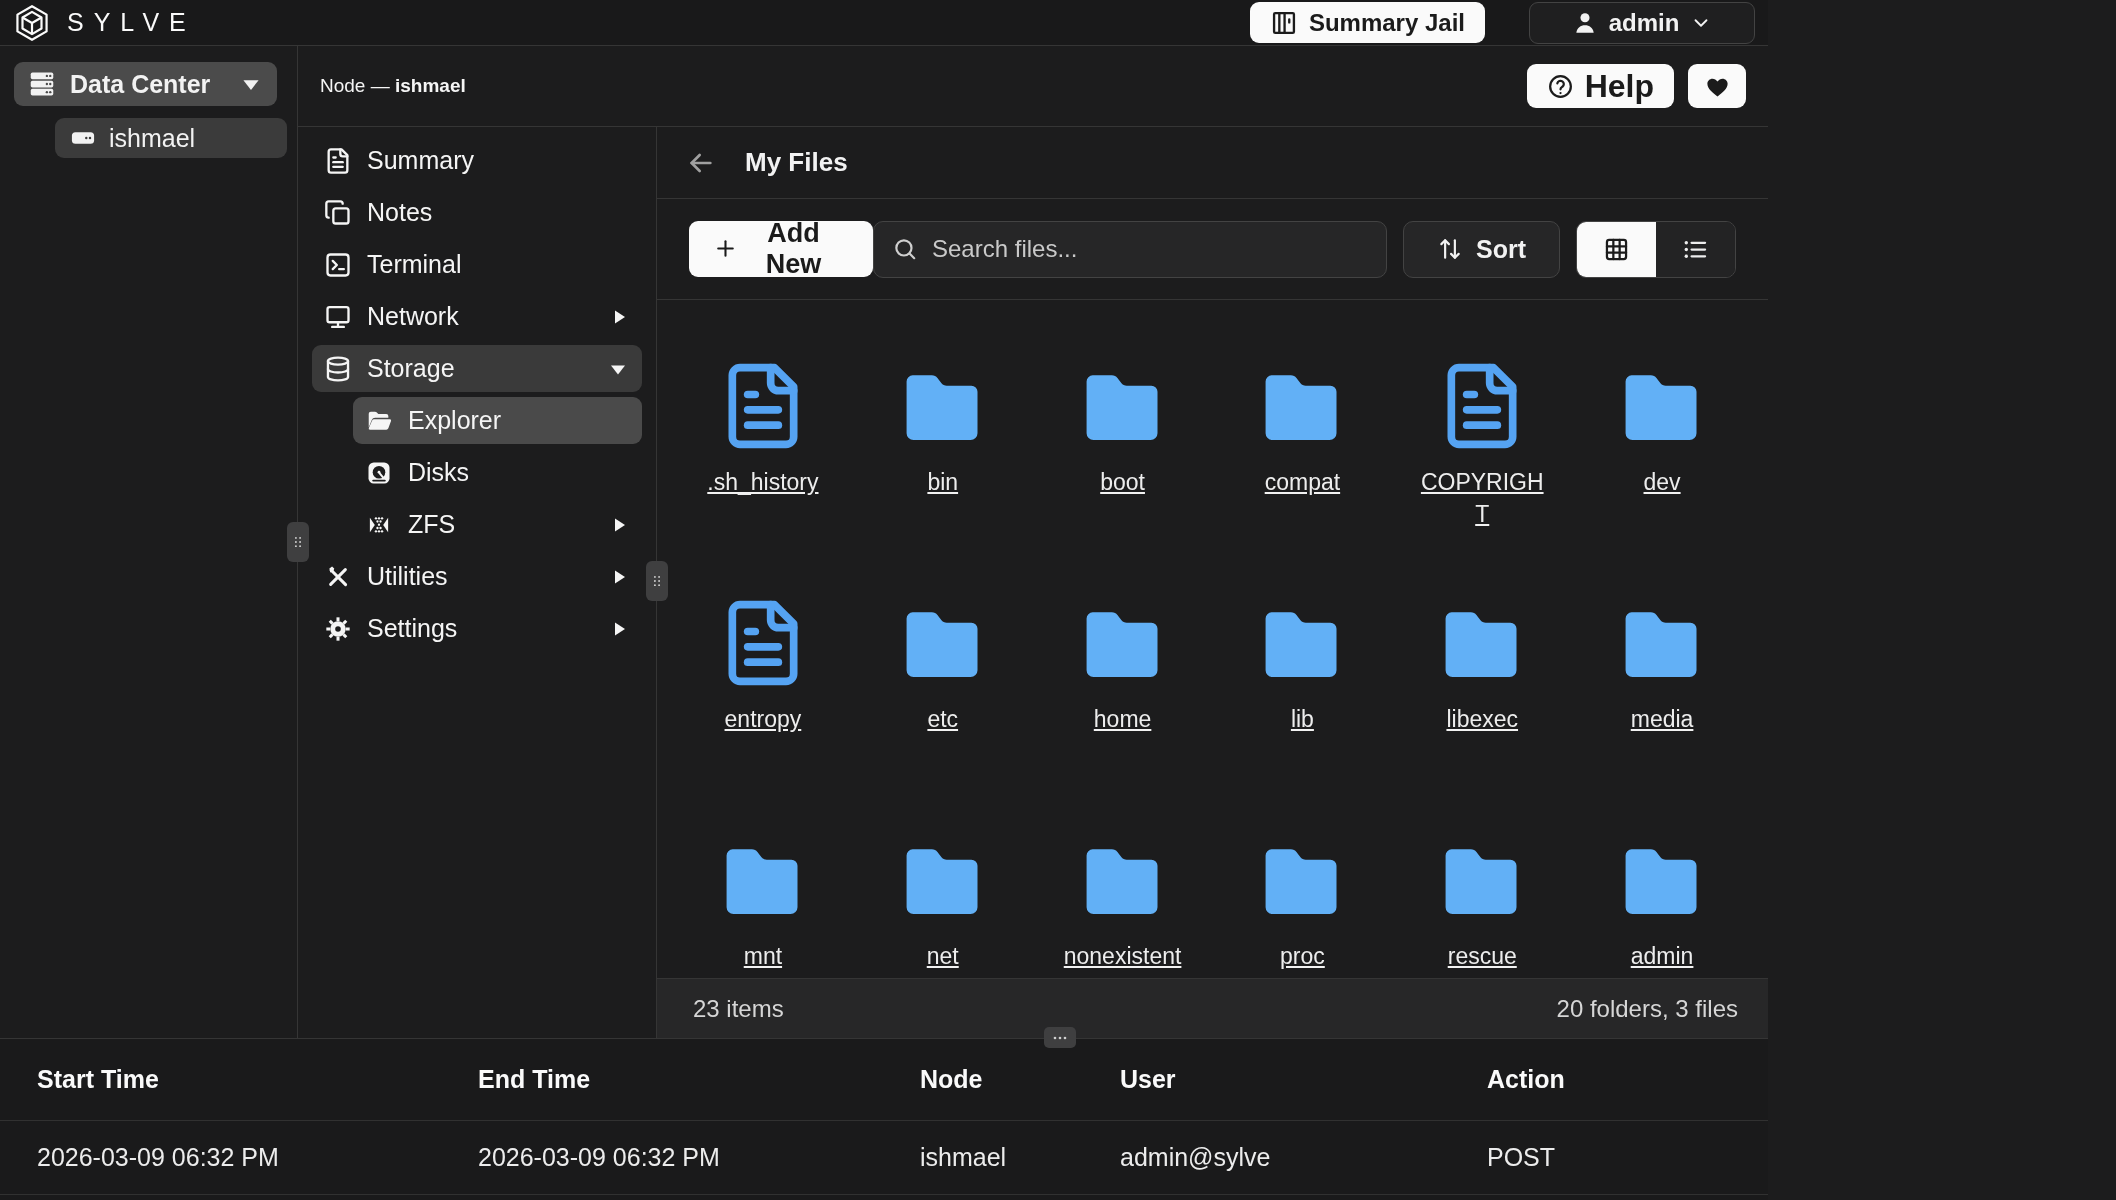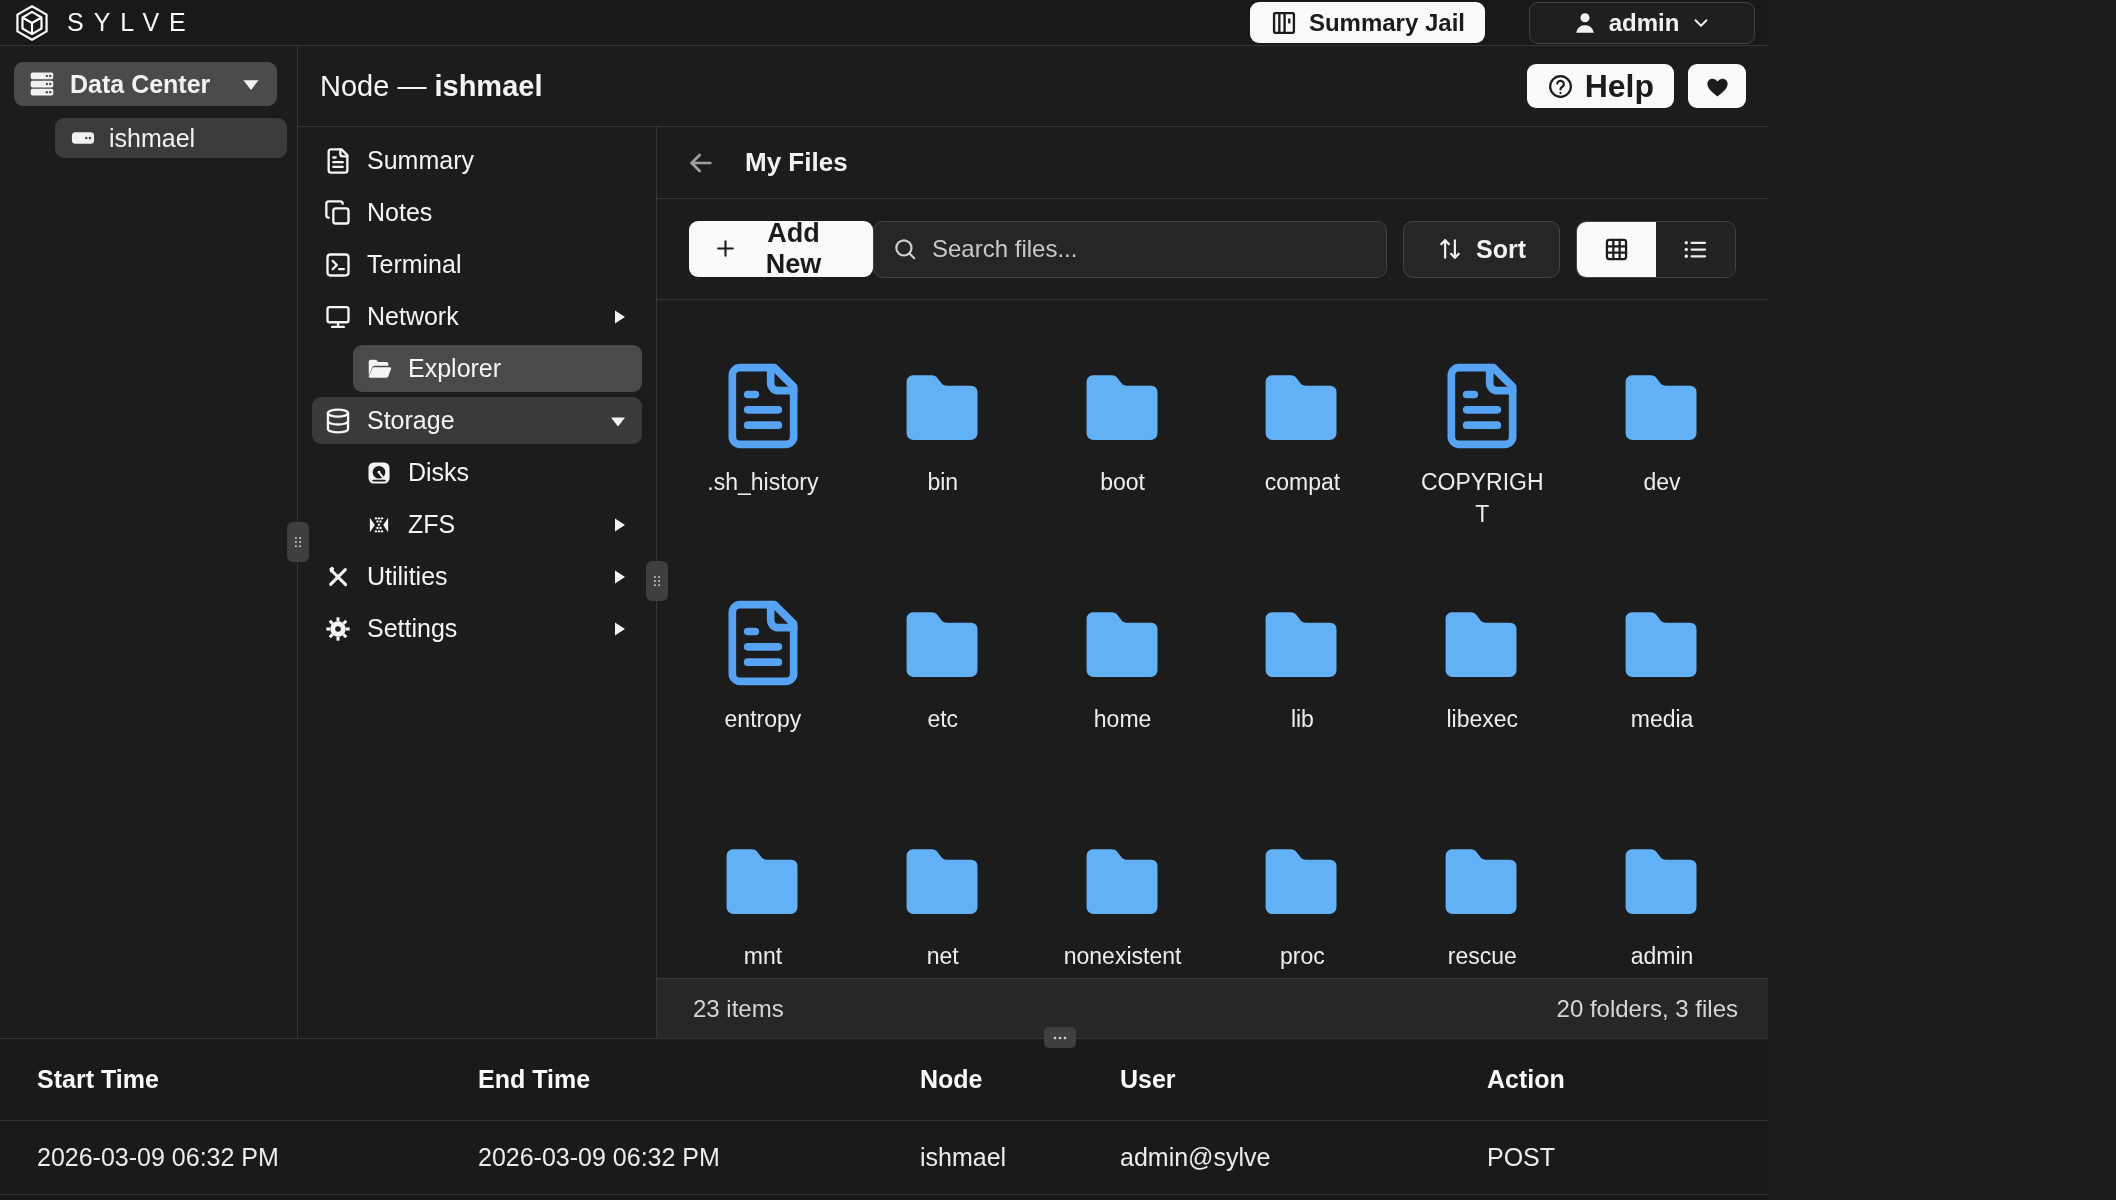--- a/index.html
+++ b/index.html
@@ -48,21 +48,21 @@
     margin: 12px 0 0 55px; width: 232px; height: 40px; background: #3b3b3b;
     border-radius: 9px; display: flex; align-items: center; padding: 0 14px;
     gap: 12px; font-size: 25px; cursor: pointer;
   }
 
   .right-col { flex: 1; display: flex; flex-direction: column; min-width: 0; }
   .node-header {
     height: 81px; border-bottom: 1px solid #353535;
     display: flex; align-items: center; padding: 0 22px;
   }
-  .node-title { font-size: 29px; color: #f5f5f5; }
+  .node-title { font-size: 19px; color: #f5f5f5; }
   .node-title b { font-weight: 700; }
   .header-actions { margin-left: auto; display: flex; gap: 14px; align-items: center; }
   .help-btn { height: 44px; padding: 0 20px; font-size: 32px; }
   .heart-btn { height: 44px; width: 58px; }
 
   .main-row { flex: 1; display: flex; min-height: 0; }
 
   
   .menu-col { width: 359px; border-right: 1px solid #353535; padding: 10px 14px; }
   .menu-item {
@@ -120,21 +120,21 @@
   .vt-seg svg { width: 27px; height: 27px; }
   .vt-seg.active { background: #fafafa; color: #1c1c1c; }
   .vt-seg.inactive { background: #232324; color: #ededed; }
 
   .files-grid {
     flex: 1; display: grid; grid-template-columns: repeat(6, 1fr);
     align-content: start; padding: 30px 16px 0; overflow: hidden;
   }
   .file-cell {
     height: 237px; display: flex; flex-direction: column; align-items: center;
-    padding-top: 30px; cursor: pointer;
+    padding-top: 30px; cursor: pointer; text-decoration: underline;
   }
   .file-cell .fi { width: 92px; height: 92px; }
   .file-cell .fi svg { width: 92px; height: 92px; }
   .fi.folder { color: var(--folder-color, #62b0f6); }
   .fi.file { color: var(--file-color, #55a3f2); }
   .file-label {
     margin-top: 14px; font-size: 23px; color: #ededed; text-align: center;
     max-width: 136px; line-height: 1.4; word-break: break-word;
   }
 
@@ -315,43 +315,43 @@
                   <path d="M7 20.5h10"></path>
                 </svg>
               </span>
               <span class="mi-label">Network</span>
               <span class="mi-chevron">
                 <svg viewBox="0 0 24 24" fill="currentColor">
                   <path d="M9 5.5 19 12 9 18.5Z"></path>
                 </svg>
               </span>
             </div>
-            <div class="menu-item sub selected">
-              <span class="mi-icon">
-                <svg viewBox="0 0 24 24" fill="currentColor">
-                  <path d="M3.2 17.5V5.8A1.8 1.8 0 0 1 5 4h3.6c.5 0 1 .2 1.3.6L11.4 6h6.8A1.8 1.8 0 0 1 20 7.8v1.4H8.6a3 3 0 0 0-2.8 1.9Z"></path>
-                  <path d="M8.7 10.5h12.6a1.1 1.1 0 0 1 1 1.5l-2.3 6.3a1.9 1.9 0 0 1-1.8 1.2H4.3a1.1 1.1 0 0 1-1-1.5L6 11.7a2.1 2.1 0 0 1 2-1.2Z"></path>
-                </svg>
-              </span>
-              <span class="mi-label">Explorer</span>
-            </div>
             <div class="menu-item highlight">
               <span class="mi-icon">
                 <svg viewBox="0 0 24 24" fill="none" stroke="currentColor" stroke-width="2" stroke-linecap="round" stroke-linejoin="round">
                   <ellipse cx="12" cy="5.2" rx="8.6" ry="3"></ellipse>
                   <path d="M3.4 5.2v13.6c0 1.7 3.9 3 8.6 3s8.6-1.3 8.6-3V5.2"></path>
                   <path d="M3.4 12c0 1.7 3.9 3 8.6 3s8.6-1.3 8.6-3"></path>
                 </svg>
               </span>
               <span class="mi-label">Storage</span>
               <span class="mi-chevron">
                 <svg viewBox="0 0 24 24" fill="currentColor">
                   <path d="M5 8.5h14L12 17.5Z"></path>
                 </svg>
               </span>
+            </div>
+            <div class="menu-item sub selected">
+              <span class="mi-icon">
+                <svg viewBox="0 0 24 24" fill="currentColor">
+                  <path d="M3.2 17.5V5.8A1.8 1.8 0 0 1 5 4h3.6c.5 0 1 .2 1.3.6L11.4 6h6.8A1.8 1.8 0 0 1 20 7.8v1.4H8.6a3 3 0 0 0-2.8 1.9Z"></path>
+                  <path d="M8.7 10.5h12.6a1.1 1.1 0 0 1 1 1.5l-2.3 6.3a1.9 1.9 0 0 1-1.8 1.2H4.3a1.1 1.1 0 0 1-1-1.5L6 11.7a2.1 2.1 0 0 1 2-1.2Z"></path>
+                </svg>
+              </span>
+              <span class="mi-label">Explorer</span>
             </div>
             <div class="menu-item sub">
               <span class="mi-icon">
                 <svg viewBox="0 0 24 24" fill="currentColor">
                   <rect x="3" y="3" width="18" height="18" rx="4.5"></rect>
                   <circle cx="12" cy="11.3" r="5.4" fill="#1c1c1d"></circle>
                   <circle cx="12" cy="11.3" r="1.2"></circle>
                   <path d="m12.6 12.3 2.8 3.4" stroke="currentColor" stroke-width="1.7" stroke-linecap="round"></path>
                   <path d="M7 18.5h10" stroke="#1c1c1d" stroke-width="1.6" stroke-linecap="round"></path>
                 </svg>

